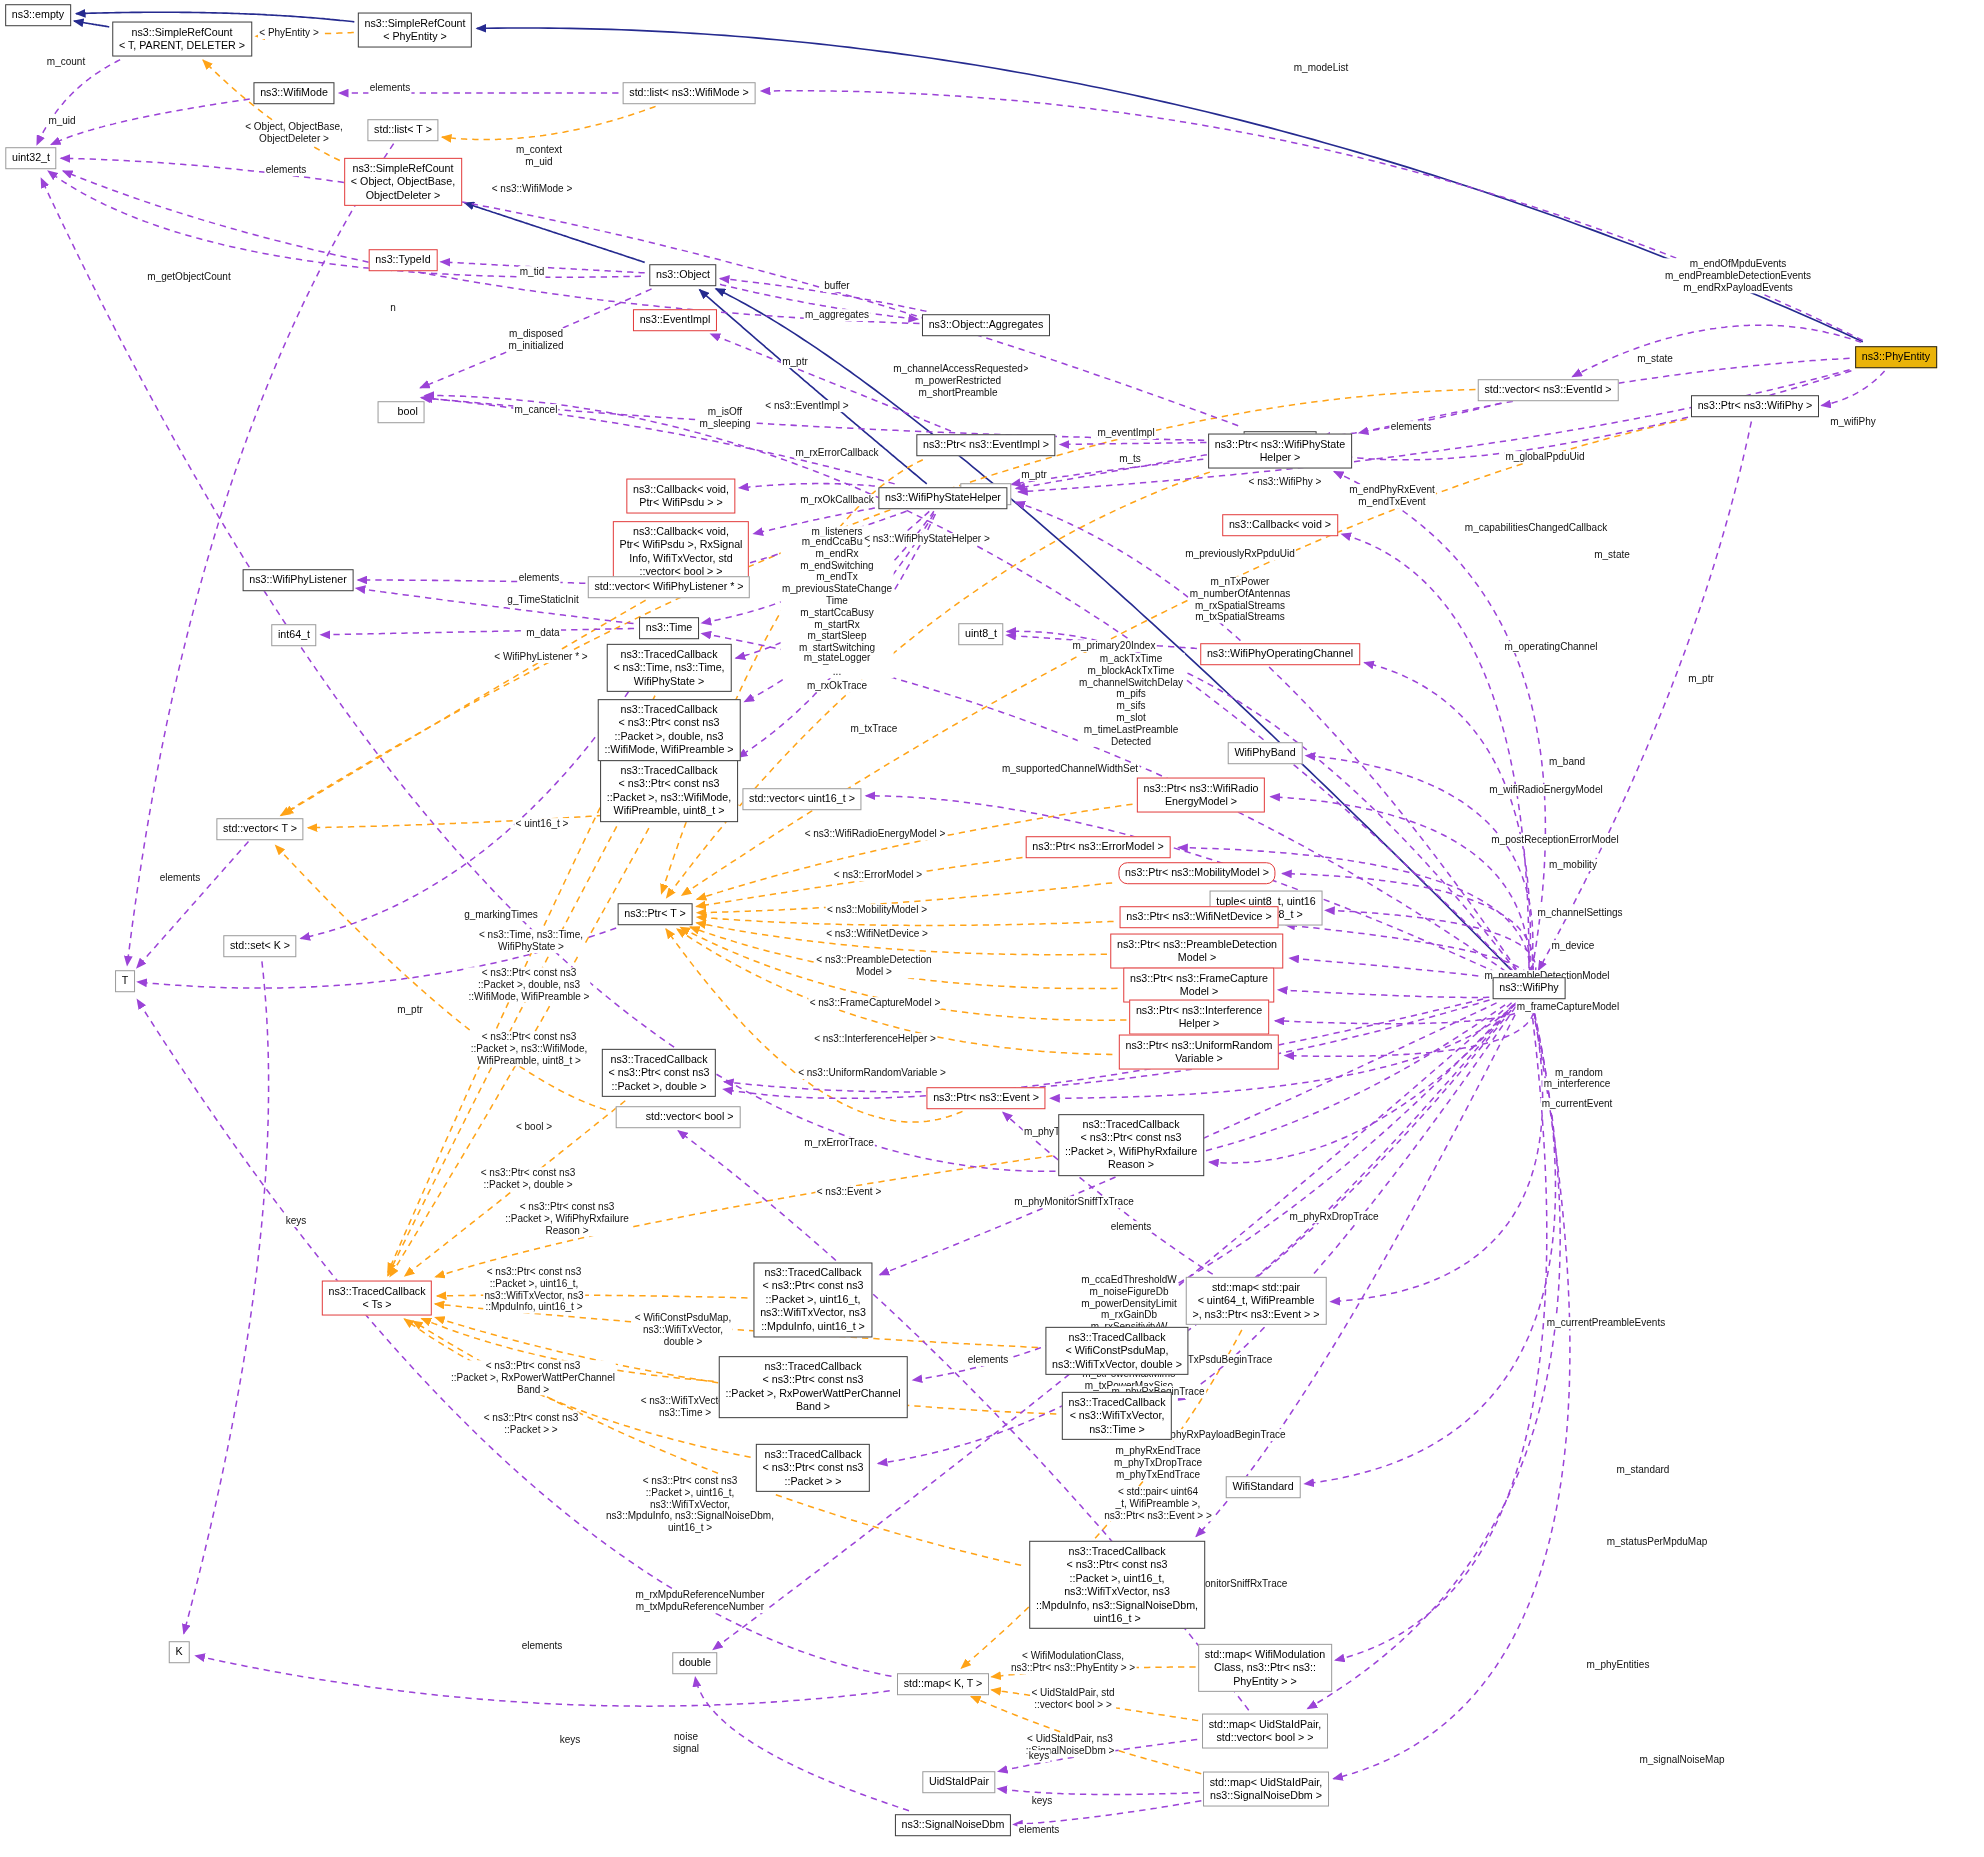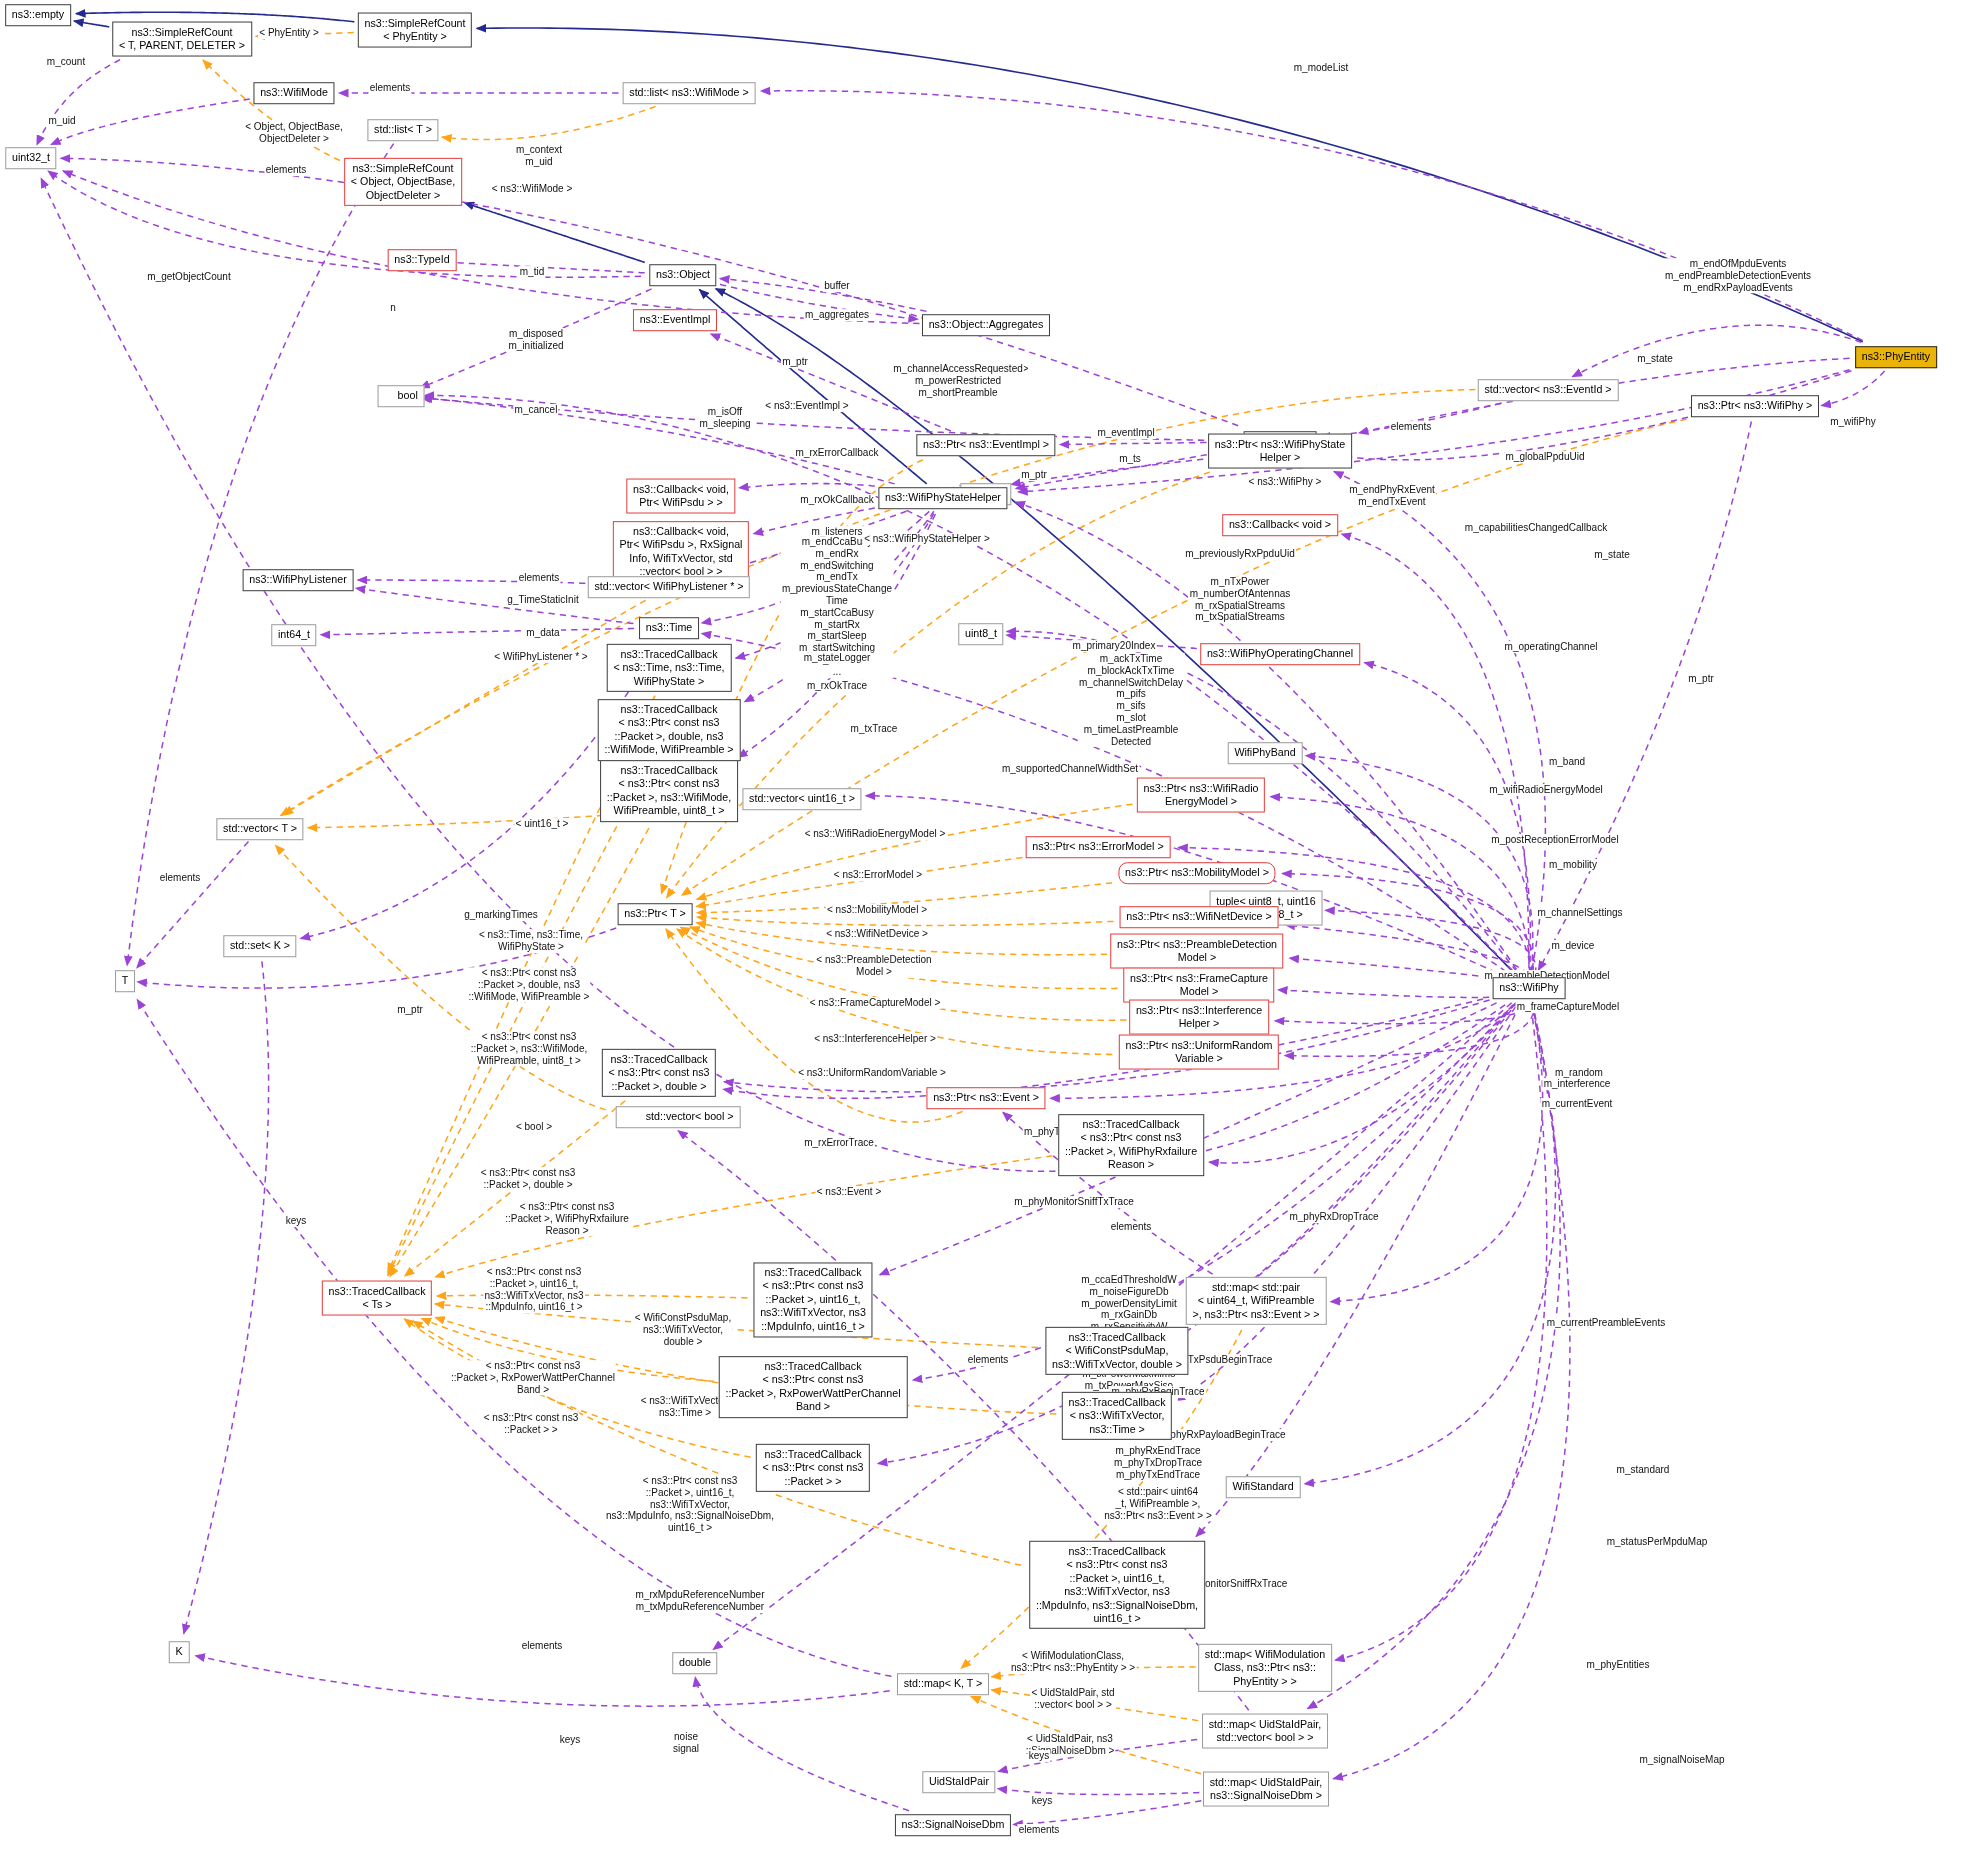--- a/index.html
+++ b/index.html
@@ -164,28 +164,28 @@
     <div class="node b" style="left: 415px; top: 30px;">ns3::SimpleRefCount
 &lt; PhyEntity &gt;</div>
     <div class="node b" style="left: 294px; top: 93px;">ns3::WifiMode</div>
     <div class="node p" style="left: 689px; top: 93px;">std::list&lt; ns3::WifiMode &gt;</div>
     <div class="node p" style="left: 31px; top: 158px;">uint32_t</div>
     <div class="node p" style="left: 403px; top: 130px;">std::list&lt; T &gt;</div>
     <div class="node r" style="left: 403px; top: 182px;">ns3::SimpleRefCount
 &lt; Object, ObjectBase,
 ObjectDeleter &gt;</div>
     <div class="node b" style="left: 986px; top: 325px;">ns3::Object::Aggregates</div>
-    <div class="node r" style="left: 422px; top: 260px; text-align: right;">ns3::TypeId</div>
+    <div class="node r" style="left: 403px; top: 260px; text-align: right;">ns3::TypeId</div>
     <div class="node b" style="left: 683px; top: 275px;">ns3::Object</div>
     <div class="node r" style="left: 675px; top: 320px;">ns3::EventImpl</div>
     <div class="node b" style="left: 986px; top: 445px;">ns3::Ptr&lt; ns3::EventImpl &gt;</div>
     <div class="node b" style="left: 1280px; top: 442px;">ns3::EventId</div>
     <div class="node p" style="left: 1548px; top: 390px;">std::vector&lt; ns3::EventId &gt;</div>
     <div class="node p" style="left: 986px; top: 494px;">uint64_t</div>
-    <div class="node p" style="left: 401px; top: 396px; padding-left: 19px;">bool</div>
+    <div class="node p" style="left: 401px; top: 412px; padding-left: 19px;">bool</div>
     <div class="node b" style="left: 943px; top: 498px;">ns3::WifiPhyStateHelper</div>
     <div class="node b" style="left: 1280px; top: 451px;">ns3::Ptr&lt; ns3::WifiPhyState
 Helper &gt;</div>
     <div class="node r" style="left: 1280px; top: 525px;">ns3::Callback&lt; void &gt;</div>
     <div class="node r" style="left: 681px; top: 496px;">ns3::Callback&lt; void,
 Ptr&lt; WifiPsdu &gt; &gt;</div>
     <div class="node r" style="left: 681px; top: 552px;">ns3::Callback&lt; void,
 Ptr&lt; WifiPsdu &gt;, RxSignal
 Info, WifiTxVector, std
 ::vector&lt; bool &gt; &gt;</div>

